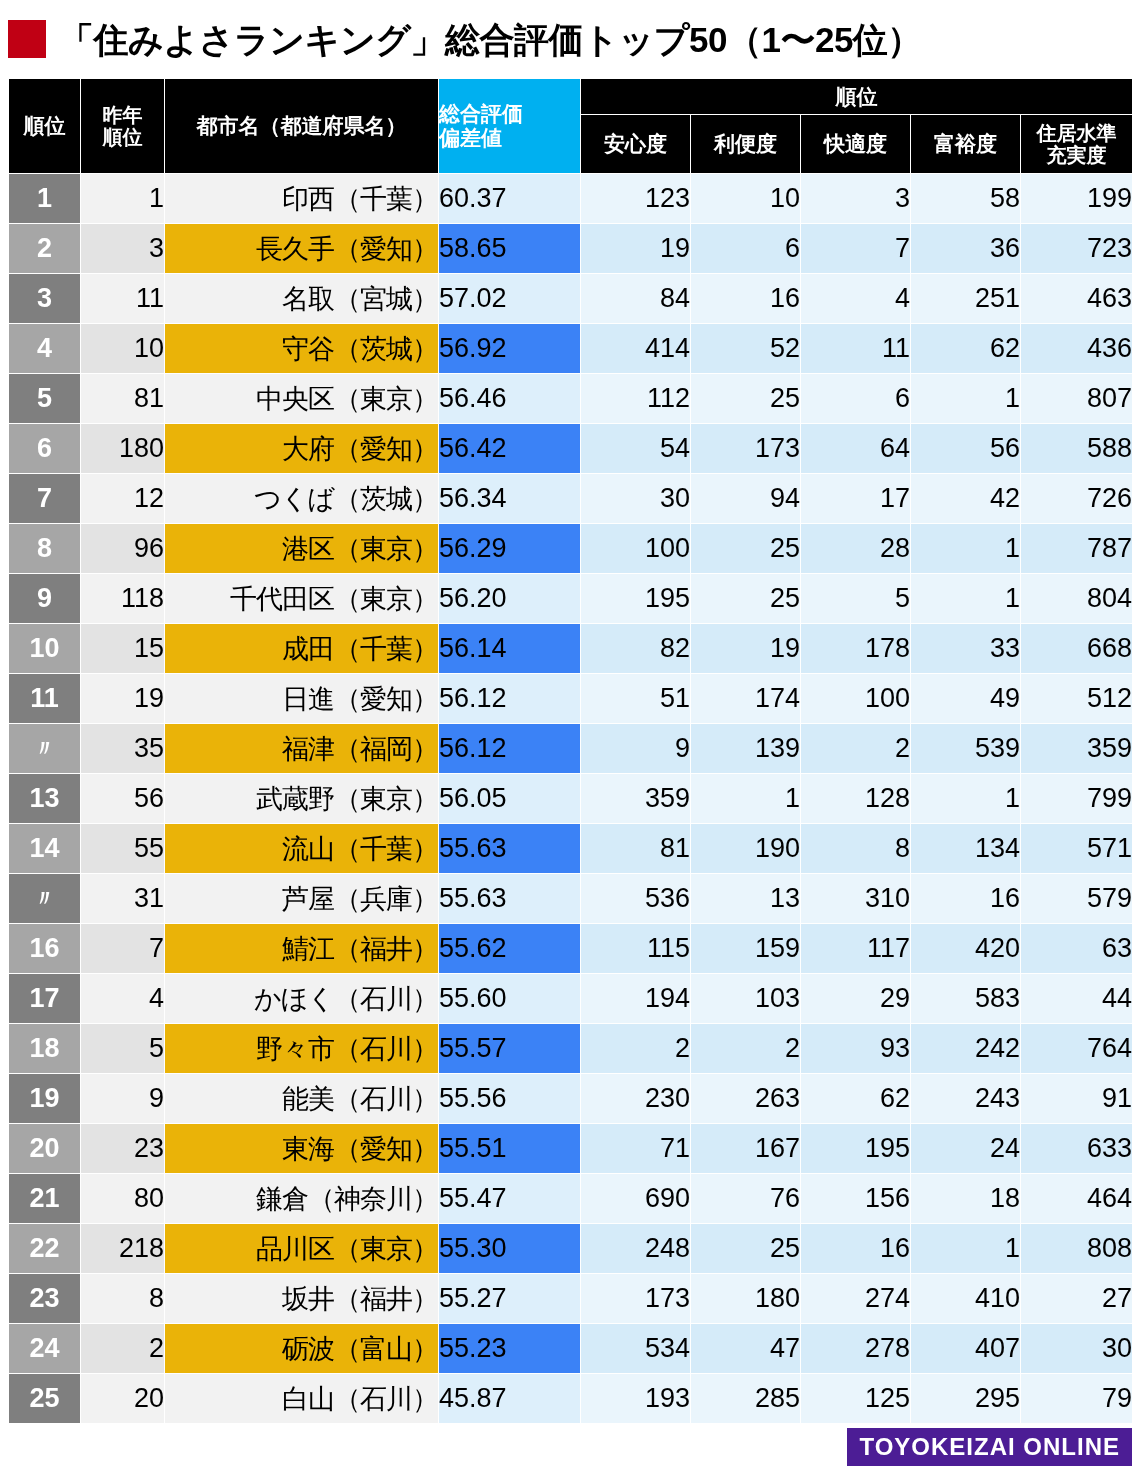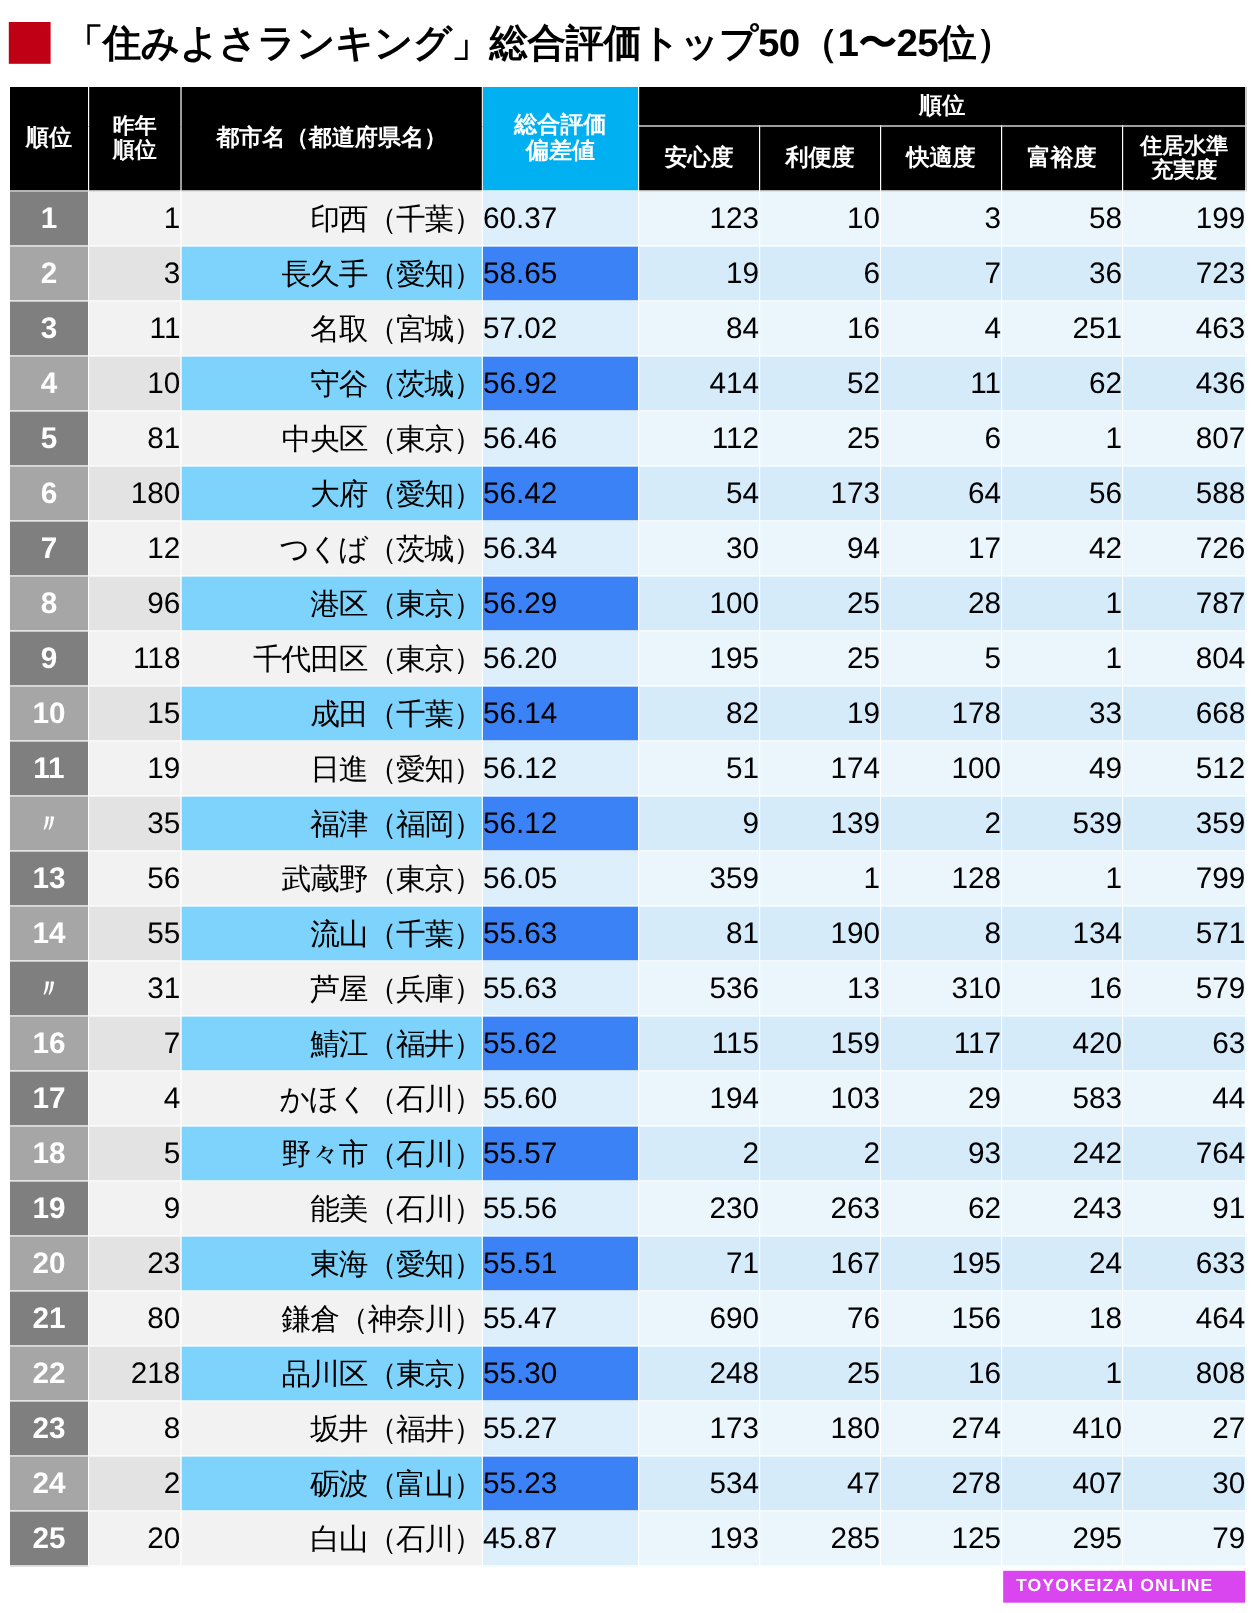--- a/index.html
+++ b/index.html
@@ -66,21 +66,21 @@
     text-align: center;
     line-height: 1.12;
     vertical-align: middle;
     letter-spacing: 0px;
   }
   th.hd-score {
     background: #00b0f0;
     color: #ffffff;
     font-size: 21px;
     font-weight: bold;
-    text-align: center;
+    text-align: left;
     line-height: 1.12;
     vertical-align: middle;
   }
   th.hd-small {
     font-size: 20px;
   }
   .hd-topline {
     height: 36px;
   }
 
@@ -111,21 +111,21 @@
     background: #e3e3e3;
   }
   td.city {
     background: #f2f2f2;
     font-size: 27px;
     text-align: right;
     vertical-align: middle;
     letter-spacing: -1px;
   }
   td.city.alt {
-    background: #7dd3fc;
+    background: #eab308;
   }
   td.score {
     background: #ddeffb;
     font-size: 27px;
     vertical-align: middle;
     font-weight: normal;
   }
   td.score.alt {
     background: #3b82f6;
   }
@@ -143,26 +143,26 @@
   
   .footer {
     position: relative;
     height: 44px;
     margin: 4px 8px 0 8px;
   }
   .credit {
     position: absolute;
     right: 0;
     top: 0;
-    background: #d946ef;
+    background: #4c1d95;
     color: #ffffff;
-    font-size: 16px;
+    font-size: 24px;
     font-weight: bold;
     letter-spacing: 1px;
-    padding: 5px 29px 6px 12px;
+    padding: 5px 12px 6px 12px;
   }
 </style>
 </head>
 <body>
 
 <div id="page">
 
   <div class="title-row">
     <div class="title-marker"></div>
     <div class="title-text">「住みよさランキング」総合評価トップ50（1〜25位）</div>

